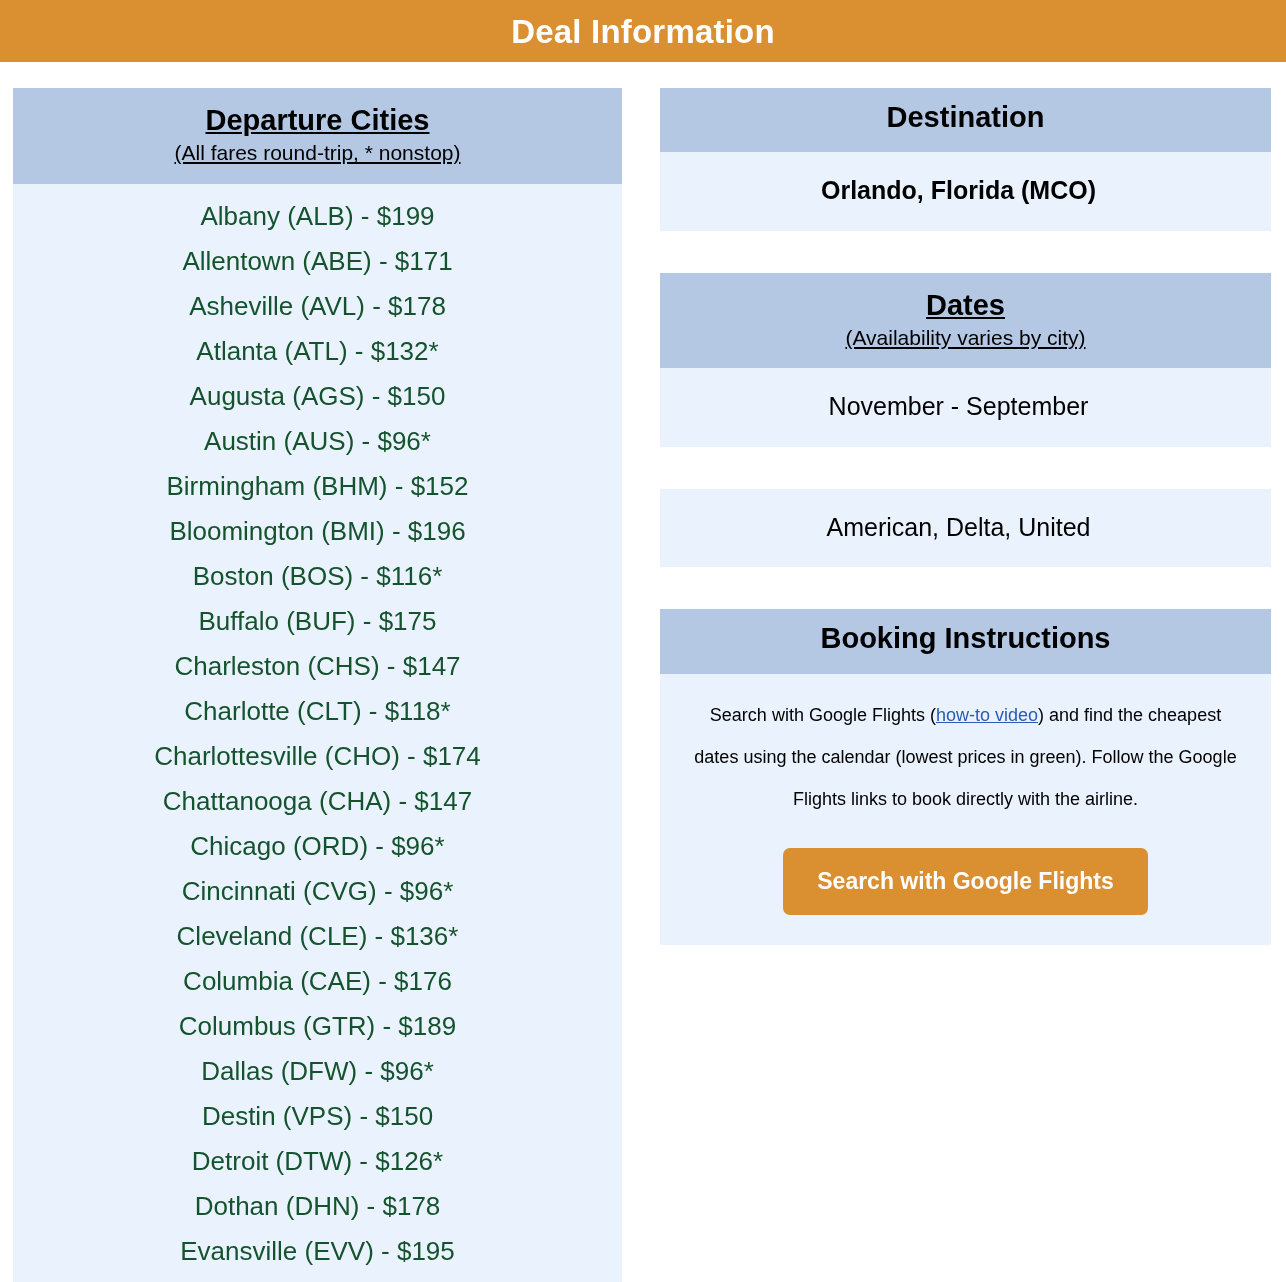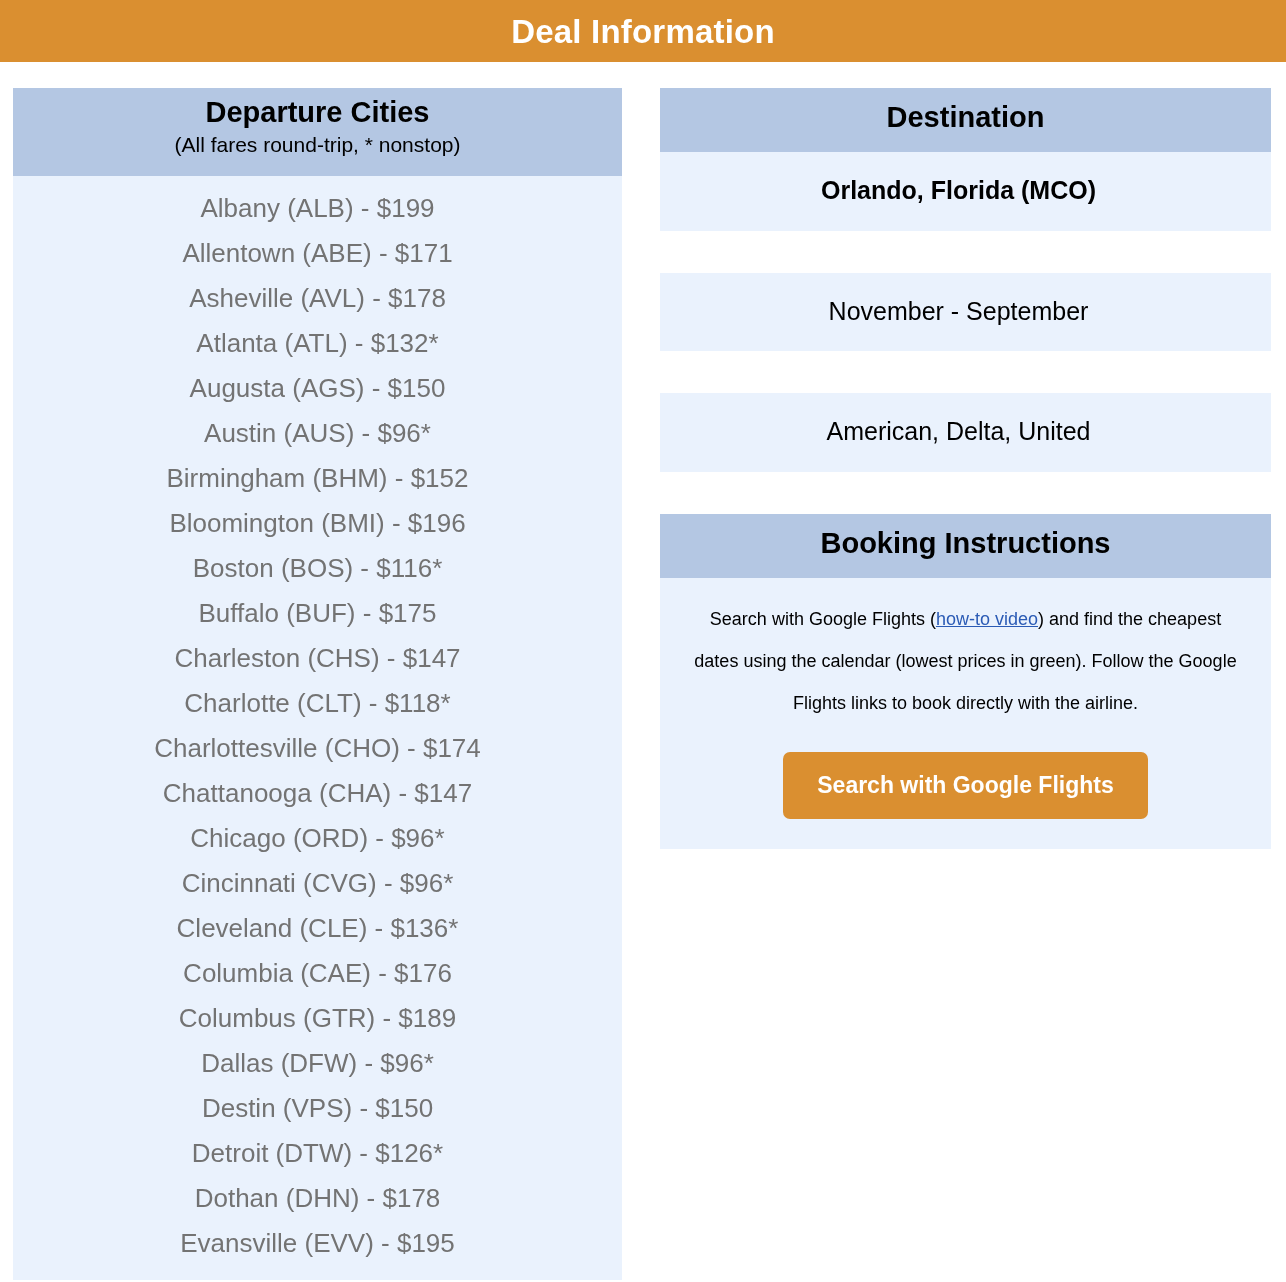--- a/index.html
+++ b/index.html
@@ -62,21 +62,21 @@
     background: #eaf2fd;
     margin-bottom: 42px;
   }
   .panel:last-child { margin-bottom: 0; }
 
   .panel-head {
     background: #b4c7e3;
     text-align: center;
     padding: 13px 10px 18px 10px;
   }
-  .panel-head.tall { padding: 8px 10px 17px 10px; }
+  .panel-head.tall { padding: 16px 10px 17px 10px; text-decoration: underline; }
 
   .panel-head-title {
     font-size: 29px;
     font-weight: bold;
     color: #000000;
     line-height: 1.15;
   }
   .panel-head-sub {
     font-size: 21px;
     font-weight: normal;
@@ -97,21 +97,21 @@
   }
   .panel-value.bold { font-weight: bold; }
 
   
   .city-body {
     padding: 10px 10px 14px 10px;
     text-align: center;
   }
   .city-row {
     font-size: 26px;
-    color: #737373;
+    color: #14532d;
     line-height: 45px;
     white-space: nowrap;
   }
 
   
   .booking-body {
     padding: 20px 28px 30px 28px;
     text-align: center;
   }
   .booking-text {
@@ -191,20 +191,24 @@
     <div class="panel">
       <div class="panel-head">
         <div class="panel-head-title">Destination</div>
       </div>
       <div class="panel-body">
         <div class="panel-value bold">Orlando, Florida (MCO)</div>
       </div>
     </div>
 
     <div class="panel">
+      <div class="panel-head tall">
+        <div class="panel-head-title">Dates</div>
+        <div class="panel-head-sub">(Availability varies by city)</div>
+      </div>
       <div class="panel-body">
         <div class="panel-value">November - September</div>
       </div>
     </div>
 
     <div class="panel">
       <div class="panel-body">
         <div class="panel-value">American, Delta, United</div>
       </div>
     </div>

